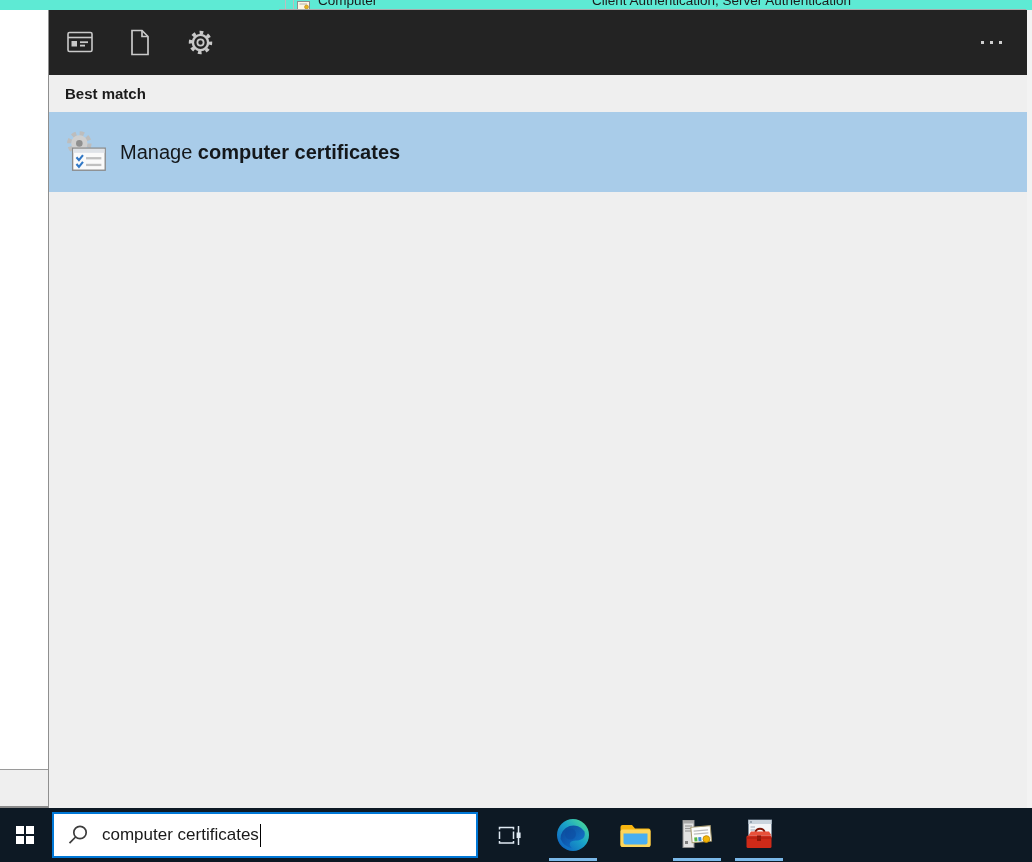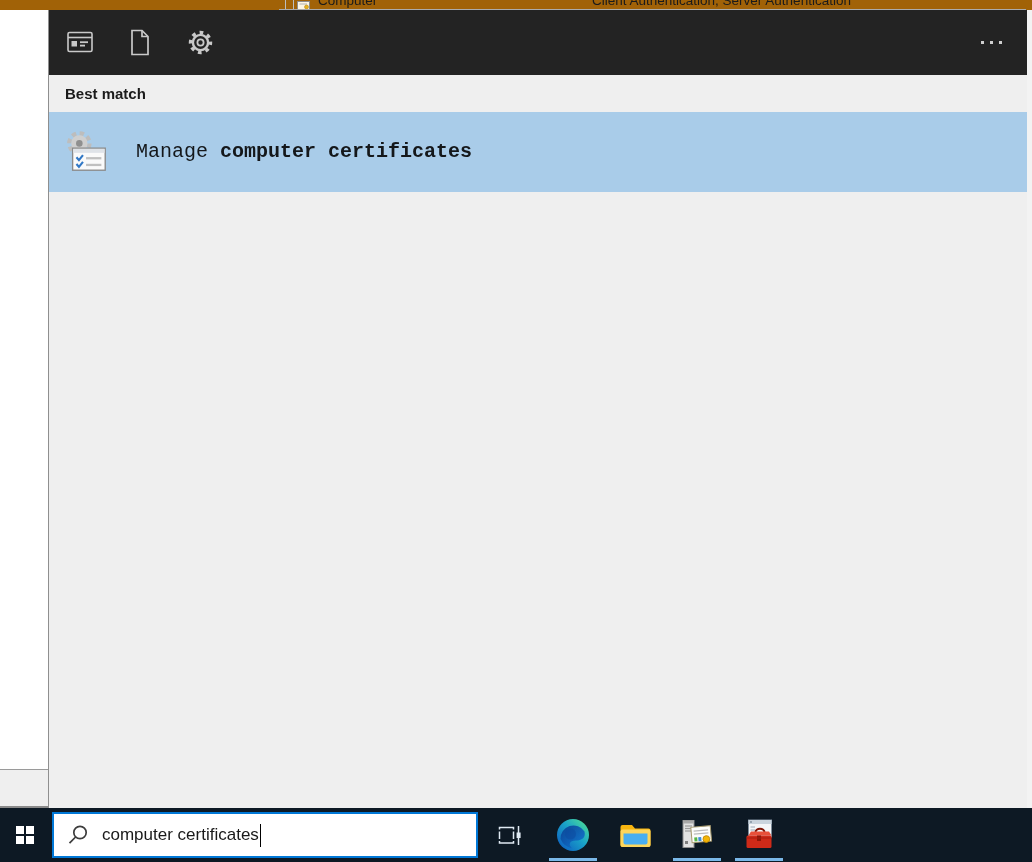--- a/index.html
+++ b/index.html
@@ -1,20 +1,20 @@
 <!DOCTYPE html>
 <html><head>
 <meta charset="utf-8">
 <style>
   html,body{margin:0;padding:0;width:1032px;height:862px;overflow:hidden;
     font-family:"Liberation Sans", sans-serif;background:#ffffff;}
   .page{position:relative;width:1032px;height:862px;background:#ffffff;}
 
   
-  .bg-top-strip{position:absolute;left:0;top:0;width:1032px;height:10px;background:#a16207;overflow:hidden;}
+  .bg-top-strip{position:absolute;left:0;top:0;width:1032px;height:10px;background:#5eead4;overflow:hidden;}
   .bg-vline{position:absolute;top:0;width:1px;height:10px;background:#bdbdbd;}
   .bg-cert-icon{position:absolute;left:297px;top:1px;width:15px;height:9px;}
   .bg-row-name{position:absolute;left:318px;top:-7px;font-size:13.5px;color:#1a1a1a;white-space:nowrap;}
   .bg-row-purpose{position:absolute;left:592px;top:-7px;font-size:13.5px;color:#1a1a1a;white-space:nowrap;}
   .bg-underline{position:absolute;left:279px;top:9px;width:747px;height:1px;background:#ababab;}
   .bg-left-col{position:absolute;left:0;top:10px;width:48px;height:798px;background:#ffffff;}
   .bg-left-line1{position:absolute;left:0;top:759px;width:48px;height:1px;background:#9a9a9a;}
   .bg-left-status{position:absolute;left:0;top:760px;width:48px;height:36px;background:#efefef;}
   .bg-left-line2{position:absolute;left:0;top:796px;width:48px;height:2px;background:#8a8a8a;}
   .bg-right-strip{position:absolute;left:1027px;top:10px;width:5px;height:798px;background:#f3f3f3;}
@@ -28,21 +28,21 @@
   .filter-apps{left:7px;}  .filter-docs{left:67px;}  .filter-settings{left:127px;}
   .more-btn{position:absolute;top:8px;right:12px;width:48px;height:48px;display:flex;align-items:center;
     justify-content:center;gap:6px;background:transparent;border:none;cursor:pointer;}
   .dot{width:3px;height:3px;background:#cfcfcf;}
 
   .flyout-body{position:absolute;left:0;top:65px;width:100%;height:733px;background:#efefef;}
   .section-header{position:absolute;left:16px;top:10px;font-size:15px;font-weight:bold;color:#1b1b1b;}
   .result-row{position:absolute;left:0;top:37px;width:100%;height:80px;background:#a9cce9;
     display:flex;align-items:center;cursor:pointer;}
   .result-icon{width:46px;height:46px;margin-left:15px;flex:0 0 auto;}
-  .result-text{margin-left:26px;display:flex;flex-direction:row;gap:3px;font-family:Liberation Mono, monospace;}
+  .result-text{margin-left:10px;display:flex;flex-direction:row;gap:3px;}
   .result-title{font-size:20px;color:#14171a;line-height:26px;}
   .result-title b{font-weight:bold;}
   .result-subtitle{font-size:15px;color:#5a646e;line-height:19px;}
 
   
   .taskbar{position:absolute;left:0;top:808px;width:1032px;height:54px;background:#0d1924;}
   .start-btn{position:absolute;left:0;top:0;width:50px;height:54px;display:flex;align-items:center;
     justify-content:center;background:transparent;border:none;cursor:pointer;}
   .win-logo{display:grid;grid-template-columns:8px 8px;grid-template-rows:8px 8px;gap:1.5px;}
   .win-logo span{background:#ffffff;}

